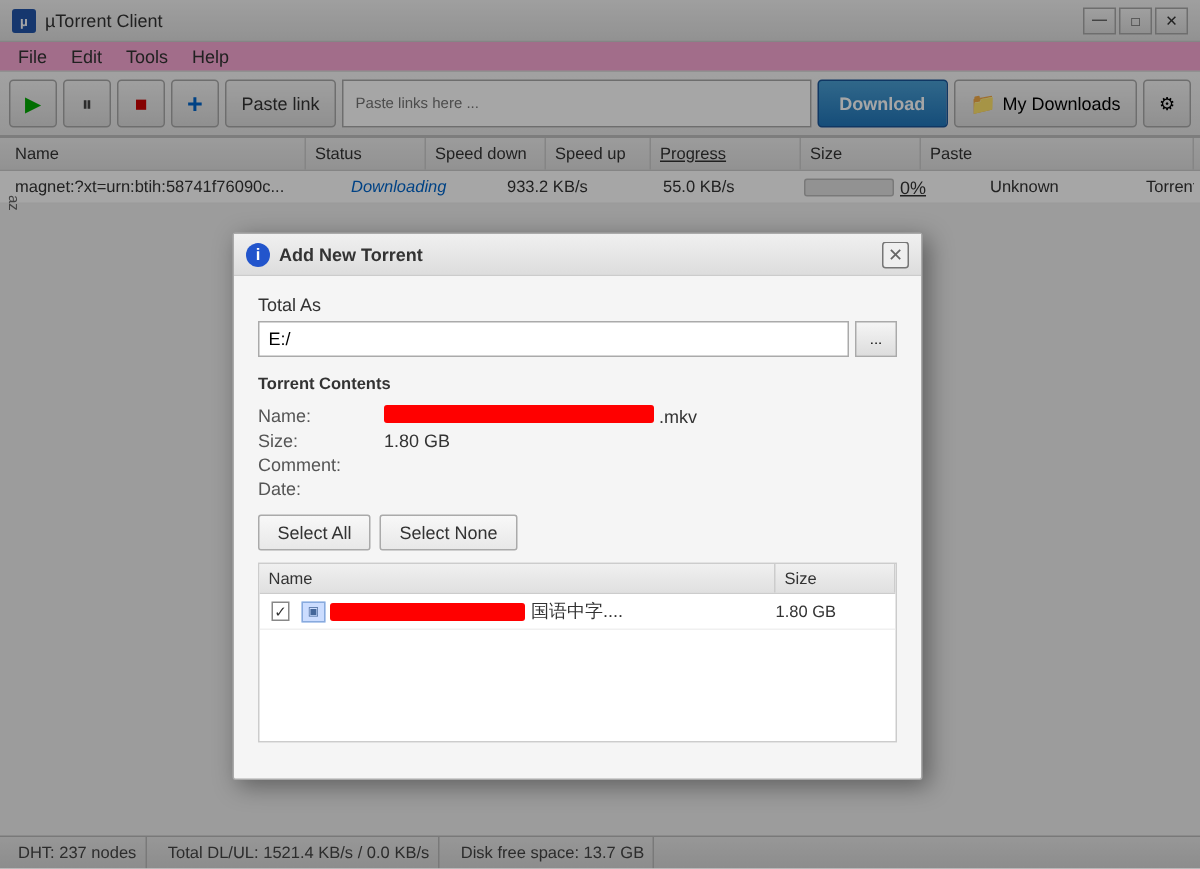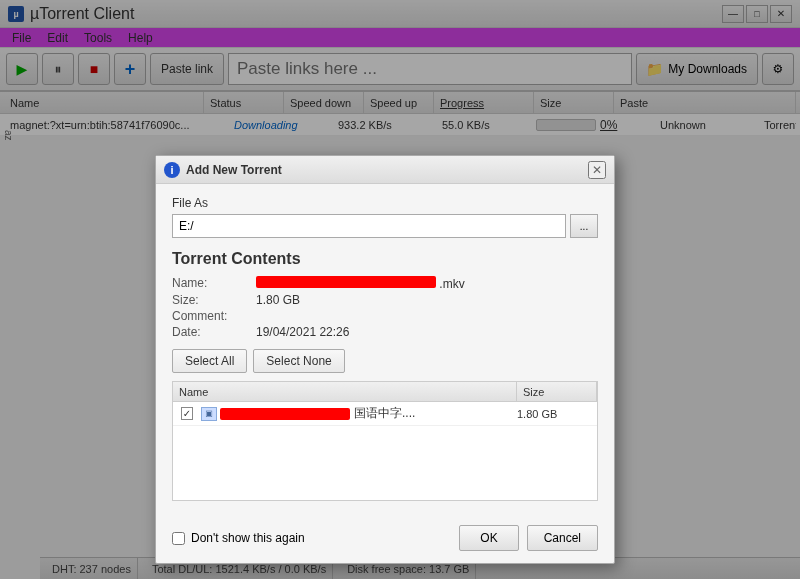--- a/index.html
+++ b/index.html
@@ -11,28 +11,28 @@
       height: 28px;
       display: flex;
       align-items: center;
       justify-content: space-between;
       padding: 0 8px;
       border-bottom: 1px solid #ccc;
       user-select: none;
     }
     .title-bar-left { display: flex; align-items: center; gap: 6px; }
     .title-bar-icon { width: 16px; height: 16px; background: #2255aa; border-radius: 2px; display: flex; align-items: center; justify-content: center; color: white; font-weight: bold; font-size: 9px; }
-    .title-bar-text { font-size: 16px; color: #333; }
+    .title-bar-text { font-size: 12px; color: #333; }
     .title-bar-controls { display: flex; gap: 2px; }
     .title-btn { width: 22px; height: 18px; border: 1px solid #aaa; background: linear-gradient(to bottom, #f5f5f5, #ddd); cursor: pointer; display: flex; align-items: center; justify-content: center; font-size: 10px; color: #333; }
     .title-btn.maximize { font-size: 9px; }
 
     
     .menu-bar {
-      background: #d946ef;
+      background: #f9a8d4;
       height: 20px;
       display: flex;
       align-items: center;
       padding: 0 4px;
       border-bottom: 1px solid #ddd;
     }
     .menu-item { padding: 0 8px; height: 20px; display: flex; align-items: center; cursor: pointer; color: #333; }
 
     
     .toolbar {
@@ -43,21 +43,21 @@
       padding: 0 6px;
       gap: 4px;
       border-bottom: 2px solid #c0c0c0;
     }
     .tb-btn { height: 32px; min-width: 32px; border: 1px solid #aaa; background: linear-gradient(to bottom, #f5f5f5, #ddd); cursor: pointer; display: flex; align-items: center; justify-content: center; border-radius: 3px; color: #333; }
     .tb-btn-play { color: #00aa00; font-size: 14px; }
     .tb-btn-pause { color: #444; font-size: 14px; }
     .tb-btn-stop { color: #cc0000; font-size: 14px; }
     .tb-btn-add { color: #0066cc; font-size: 18px; font-weight: bold; }
     .tb-paste-link { height: 32px; padding: 0 10px; border: 1px solid #aaa; background: linear-gradient(to bottom, #f5f5f5, #ddd); cursor: pointer; border-radius: 3px; color: #333; font-size: 12px; }
-    .tb-paste-input { flex: 1; height: 32px; border: 1px solid #aaa; padding: 4px 8px; background: white; font-size: 17px; color: #b91c1c; }
+    .tb-paste-input { flex: 1; height: 32px; border: 1px solid #aaa; padding: 4px 8px; background: white; font-size: 10px; color: #b91c1c; }
     .tb-download-btn { height: 32px; padding: 0 14px; background: linear-gradient(to bottom, #4a9fd4, #2277bb); color: white; border: 1px solid #1a5599; border-radius: 3px; cursor: pointer; font-size: 12px; font-weight: bold; }
     .tb-mydownloads-btn { height: 32px; padding: 0 10px; background: linear-gradient(to bottom, #f5f5f5, #ddd); border: 1px solid #aaa; border-radius: 3px; cursor: pointer; font-size: 12px; display: flex; align-items: center; gap: 4px; }
     .tb-settings-btn { width: 32px; height: 32px; background: linear-gradient(to bottom, #f5f5f5, #ddd); border: 1px solid #aaa; border-radius: 3px; cursor: pointer; display: flex; align-items: center; justify-content: center; }
 
     
     .folder-icon { color: #d4a000; font-size: 14px; }
 
     
     .table-header {
       background: linear-gradient(to bottom, #f0f0f0, #e0e0e0);
@@ -114,21 +114,21 @@
     .dialog-title-text { font-size: 12px; color: #333; font-weight: bold; }
     .dialog-close-btn { width: 18px; height: 18px; cursor: pointer; display: flex; align-items: center; justify-content: center; color: #666; font-size: 12px; }
 
     .dialog-body { padding: 12px 16px; }
 
     .field-label { font-size: 12px; color: #333; margin-bottom: 4px; }
     .field-row { display: flex; align-items: center; gap: 4px; margin-bottom: 12px; }
     .field-input { flex: 1; height: 24px; border: 1px solid #aaa; padding: 0 6px; background: white; font-size: 12px; }
     .browse-btn { width: 28px; height: 24px; border: 1px solid #aaa; background: linear-gradient(to bottom, #f5f5f5, #ddd); cursor: pointer; display: flex; align-items: center; justify-content: center; font-size: 10px; }
 
-    .section-title { font-size: 16px; color: #333; font-weight: bold; margin-bottom: 8px; }
+    .section-title { font-size: 11px; color: #333; font-weight: bold; margin-bottom: 8px; }
 
     .info-grid { display: grid; grid-template-columns: 80px 1fr; gap: 2px 4px; margin-bottom: 10px; }
     .info-label { color: #555; font-size: 12px; }
     .info-value { color: #333; font-size: 12px; }
 
     .sel-btns { display: flex; gap: 6px; margin-bottom: 8px; }
     .sel-btn { height: 24px; padding: 0 12px; border: 1px solid #aaa; background: linear-gradient(to bottom, #f8f8f8, #e8e8e8); cursor: pointer; font-size: 12px; color: #333; border-radius: 2px; }
 
     
     .files-table { border: 1px solid #ccc; background: white; height: 120px; overflow-y: auto; margin-bottom: 12px; }
@@ -155,21 +155,20 @@
       bottom: 0;
       left: 0;
       right: 0;
       height: 22px;
       background: linear-gradient(to bottom, #e8e8e8, #d8d8d8);
       border-top: 1px solid #bbb;
       display: flex;
       align-items: center;
       padding: 0 6px;
       gap: 8px;
-      margin-left: 40px;
     }
     .status-segment { padding: 0 6px; border-right: 1px solid #bbb; font-size: 11px; color: #444; height: 100%; display: flex; align-items: center; }
 
     
     .col-name { width: 200px; }
     .col-status { width: 80px; }
     .col-speeddown { width: 80px; }
     .col-speedup { width: 70px; }
     .col-progress { width: 100px; text-decoration: underline; }
     .col-size { width: 80px; }
@@ -201,20 +200,21 @@
   <div class="menu-item">Help</div>
 </div>
 
 <div class="toolbar">
   <button class="tb-btn tb-btn-play">▶</button>
   <button class="tb-btn tb-btn-pause">⏸</button>
   <button class="tb-btn tb-btn-stop">■</button>
   <button class="tb-btn tb-btn-add">+</button>
   <button class="tb-paste-link">Paste link</button>
   <input class="tb-paste-input" placeholder="Paste links here ..." style="">
+  <button class="tb-download-btn">Download</button>
   <button class="tb-mydownloads-btn">
     <span class="folder-icon">📁</span>
     <span>My Downloads</span>
   </button>
   <button class="tb-settings-btn">
     <span>⚙</span>
   </button>
 </div>
 
 <div class="table-header">
@@ -253,39 +253,38 @@
   <div class="dialog-title-bar">
     <div class="dialog-title-left">
       <div class="dialog-info-icon">i</div>
       <span class="dialog-title-text">Add New Torrent</span>
     </div>
     <button class="dialog-close-btn">✕</button>
   </div>
 
   <div class="dialog-body">
 
-    <div class="field-label">File As</div>
+    <div class="field-label">Total As</div>
     <div class="field-row">
       <input class="field-input" value="E:/" style="">
       <button class="browse-btn">...</button>
     </div>
 
     <div class="section-title">Torrent Contents</div>
     <div class="info-grid">
       <span class="info-label">Name:</span>
       <span class="info-value">
         <span class="redacted-bar" style="width:180px;"></span>
         <span>.mkv</span>
       </span>
       <span class="info-label">Size:</span>
       <span class="info-value">1.80 GB</span>
       <span class="info-label">Comment:</span>
       <span class="info-value"></span>
       <span class="info-label">Date:</span>
-      <span class="info-value">19/04/2021 22:26</span>
     </div>
 
     <div class="sel-btns">
       <button class="sel-btn">Select All</button>
       <button class="sel-btn">Select None</button>
     </div>
 
     <div class="files-table">
       <div class="files-table-header">
         <div class="files-th fcol-name">Name</div>
@@ -298,29 +297,19 @@
         <div class="files-td fcol-name">
           <div class="file-icon">▣</div>
           <span class="redacted-bar" style="width:130px;"></span>
           <span style="margin-left:4px;">国语中字....</span>
         </div>
         <div class="files-td fcol-size">1.80 GB</div>
       </div>
     </div>
   </div>
 
-  <div class="dialog-footer">
-    <div class="dont-show-row">
-      <input type="checkbox" style="">
-      <span>Don't show this again</span>
-    </div>
-    <div class="footer-btns">
-      <button class="ok-btn">OK</button>
-      <button class="cancel-btn">Cancel</button>
-    </div>
-  </div>
 </div>
 
 <div class="status-bar">
   <div class="status-segment">DHT: 237 nodes</div>
   <div class="status-segment">Total DL/UL: 1521.4 KB/s / 0.0 KB/s</div>
   <div class="status-segment">Disk free space: 13.7 GB</div>
 </div>
 
 </body></html>

